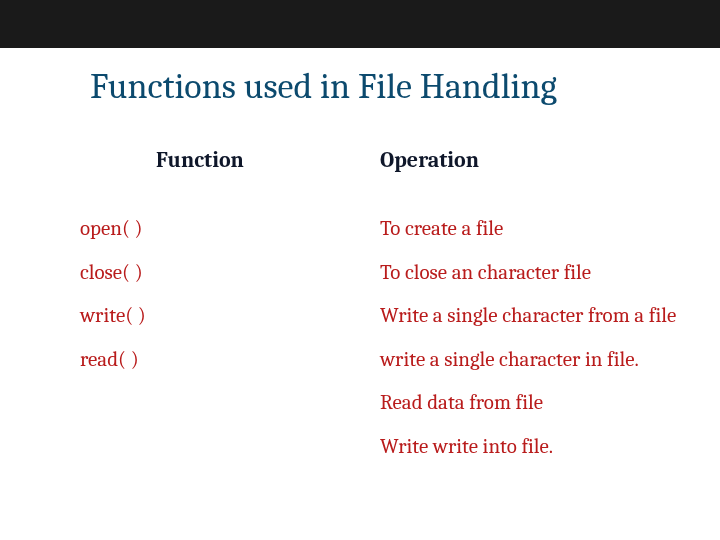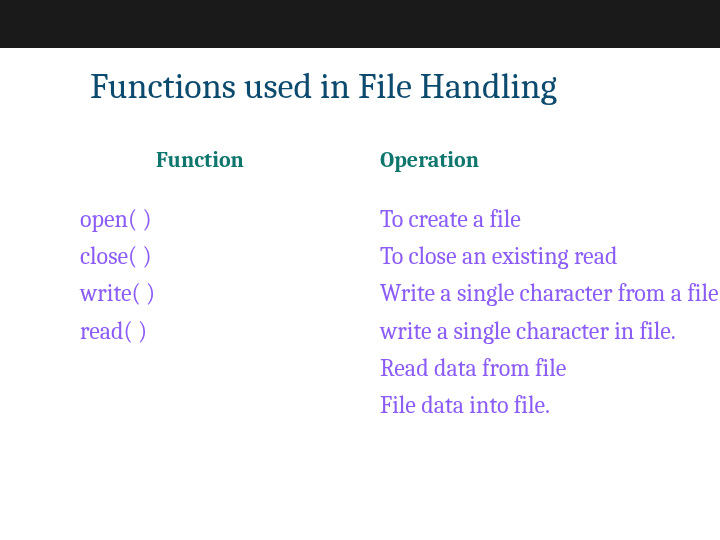--- a/index.html
+++ b/index.html
@@ -25,33 +25,34 @@
   }
   .grid {
     display: grid;
     grid-template-columns: 300px 340px;
     column-gap: 0;
     margin-left: 80px;
   }
   .col-header {
     font-size: 22px;
     font-weight: 700;
-    color: #0f766e;
+    color: #0f172a;
     margin-bottom: 28px;
   }
   .col-header.fn {
     text-align: center;
     padding-right: 60px;
   }
   .col-header.op {
   }
   .cell {
-    font-size: 24px;
+    font-size: 21px;
     line-height: 1.55;
-    color: #8b5cf6;
+    color: #b91c1c;
+    margin-top: 11px;
   }
   .fn-col .cell {
     padding-left: 0;
   }
 </style>
 </head>
 <body>
 
 <div class="top-band"></div>
 
@@ -64,20 +65,20 @@
 
   <div class="fn-col">
     <div class="cell">open( )</div>
     <div class="cell">close( )</div>
     <div class="cell">write( )</div>
     <div class="cell">read( )</div>
   </div>
 
   <div class="op-col">
     <div class="cell">To create a file</div>
-    <div class="cell">To close an existing read</div>
+    <div class="cell">To close an character file</div>
     <div class="cell">Write a single character from a file</div>
     <div class="cell">write a single character in file.</div>
     <div class="cell">Read data from file</div>
-    <div class="cell">File data into file.</div>
+    <div class="cell">Write write into file.</div>
   </div>
 
 </div>
 
 </body></html>

